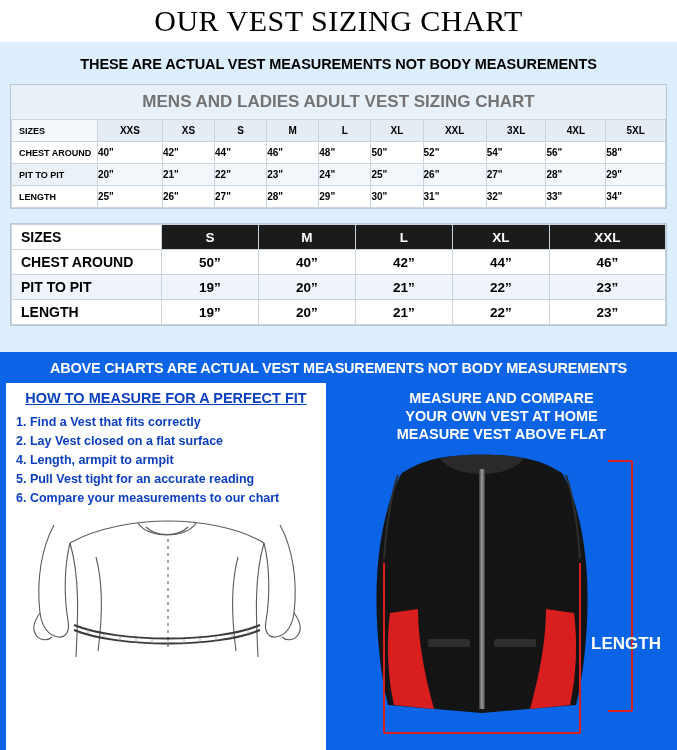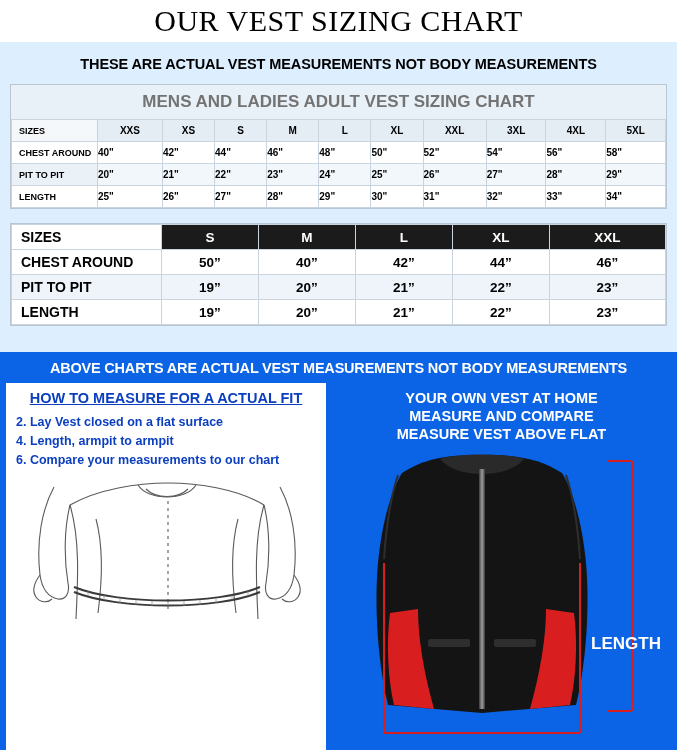--- a/index.html
+++ b/index.html
@@ -288,24 +288,26 @@
       </table>
     </div>
   </div>
 
   <div class="blue-section">
     <div class="banner-mid">ABOVE CHARTS ARE ACTUAL VEST MEASUREMENTS NOT BODY MEASUREMENTS</div>
 
     <div class="panels">
 
       <div class="panel-left">
-        <div class="howto-title">HOW TO MEASURE FOR A ACTUAL FIT</div>
+        <div class="howto-title">HOW TO MEASURE FOR A PERFECT FIT</div>
         <ul class="howto-list">
+          <li>1. Find a Vest that fits correctly</li>
           <li>2. Lay Vest closed on a flat surface</li>
           <li>4. Length, armpit to armpit</li>
+          <li>5. Pull Vest tight for an accurate reading</li>
           <li>6. Compare your measurements to our chart</li>
         </ul>
 
         <div class="sketch">
           <svg viewBox="0 0 300 150" width="300" height="150">
             <g fill="none" stroke="#5a5a5a" stroke-width="1.1">
 
               <path d="M36 8 C24 30 18 62 22 96 C24 110 30 118 40 120 C48 121 52 114 50 104 C46 80 46 50 52 26"></path>
               <path d="M22 96 C16 104 14 112 18 118 C22 124 30 124 34 120"></path>
 
@@ -339,22 +341,22 @@
               <path d="M198 119 L198 124"></path>
                 <path d="M214 116 L214 121"></path>
               <path d="M230 112 L230 117"></path>
             </g>
           </svg>
         </div>
       </div>
 
       <div class="panel-right">
         <div class="measure-head">
+          <div>MEASURE AND COMPARE</div>
           <div>YOUR OWN VEST AT HOME</div>
-          <div>MEASURE AND COMPARE</div>
           <div>MEASURE VEST ABOVE FLAT</div>
         </div>
 
         <div class="vest-area">
           <svg viewBox="0 0 330 300" width="330" height="300" style="position:absolute;left:-4px;top:-6px;">
 
             <g>
               <path d="M70 30 C60 46 50 78 46 120 C42 164 46 222 56 262 L150 270 L244 262 C254 222 258 164 254 120 C250 78 240 46 230 30 C208 16 188 12 150 12 C112 12 92 16 70 30 Z" fill="#141414"></path>
 
               <path d="M108 16 C124 36 176 36 192 16 C176 10 124 10 108 16 Z" fill="#2a2a2a"></path>

